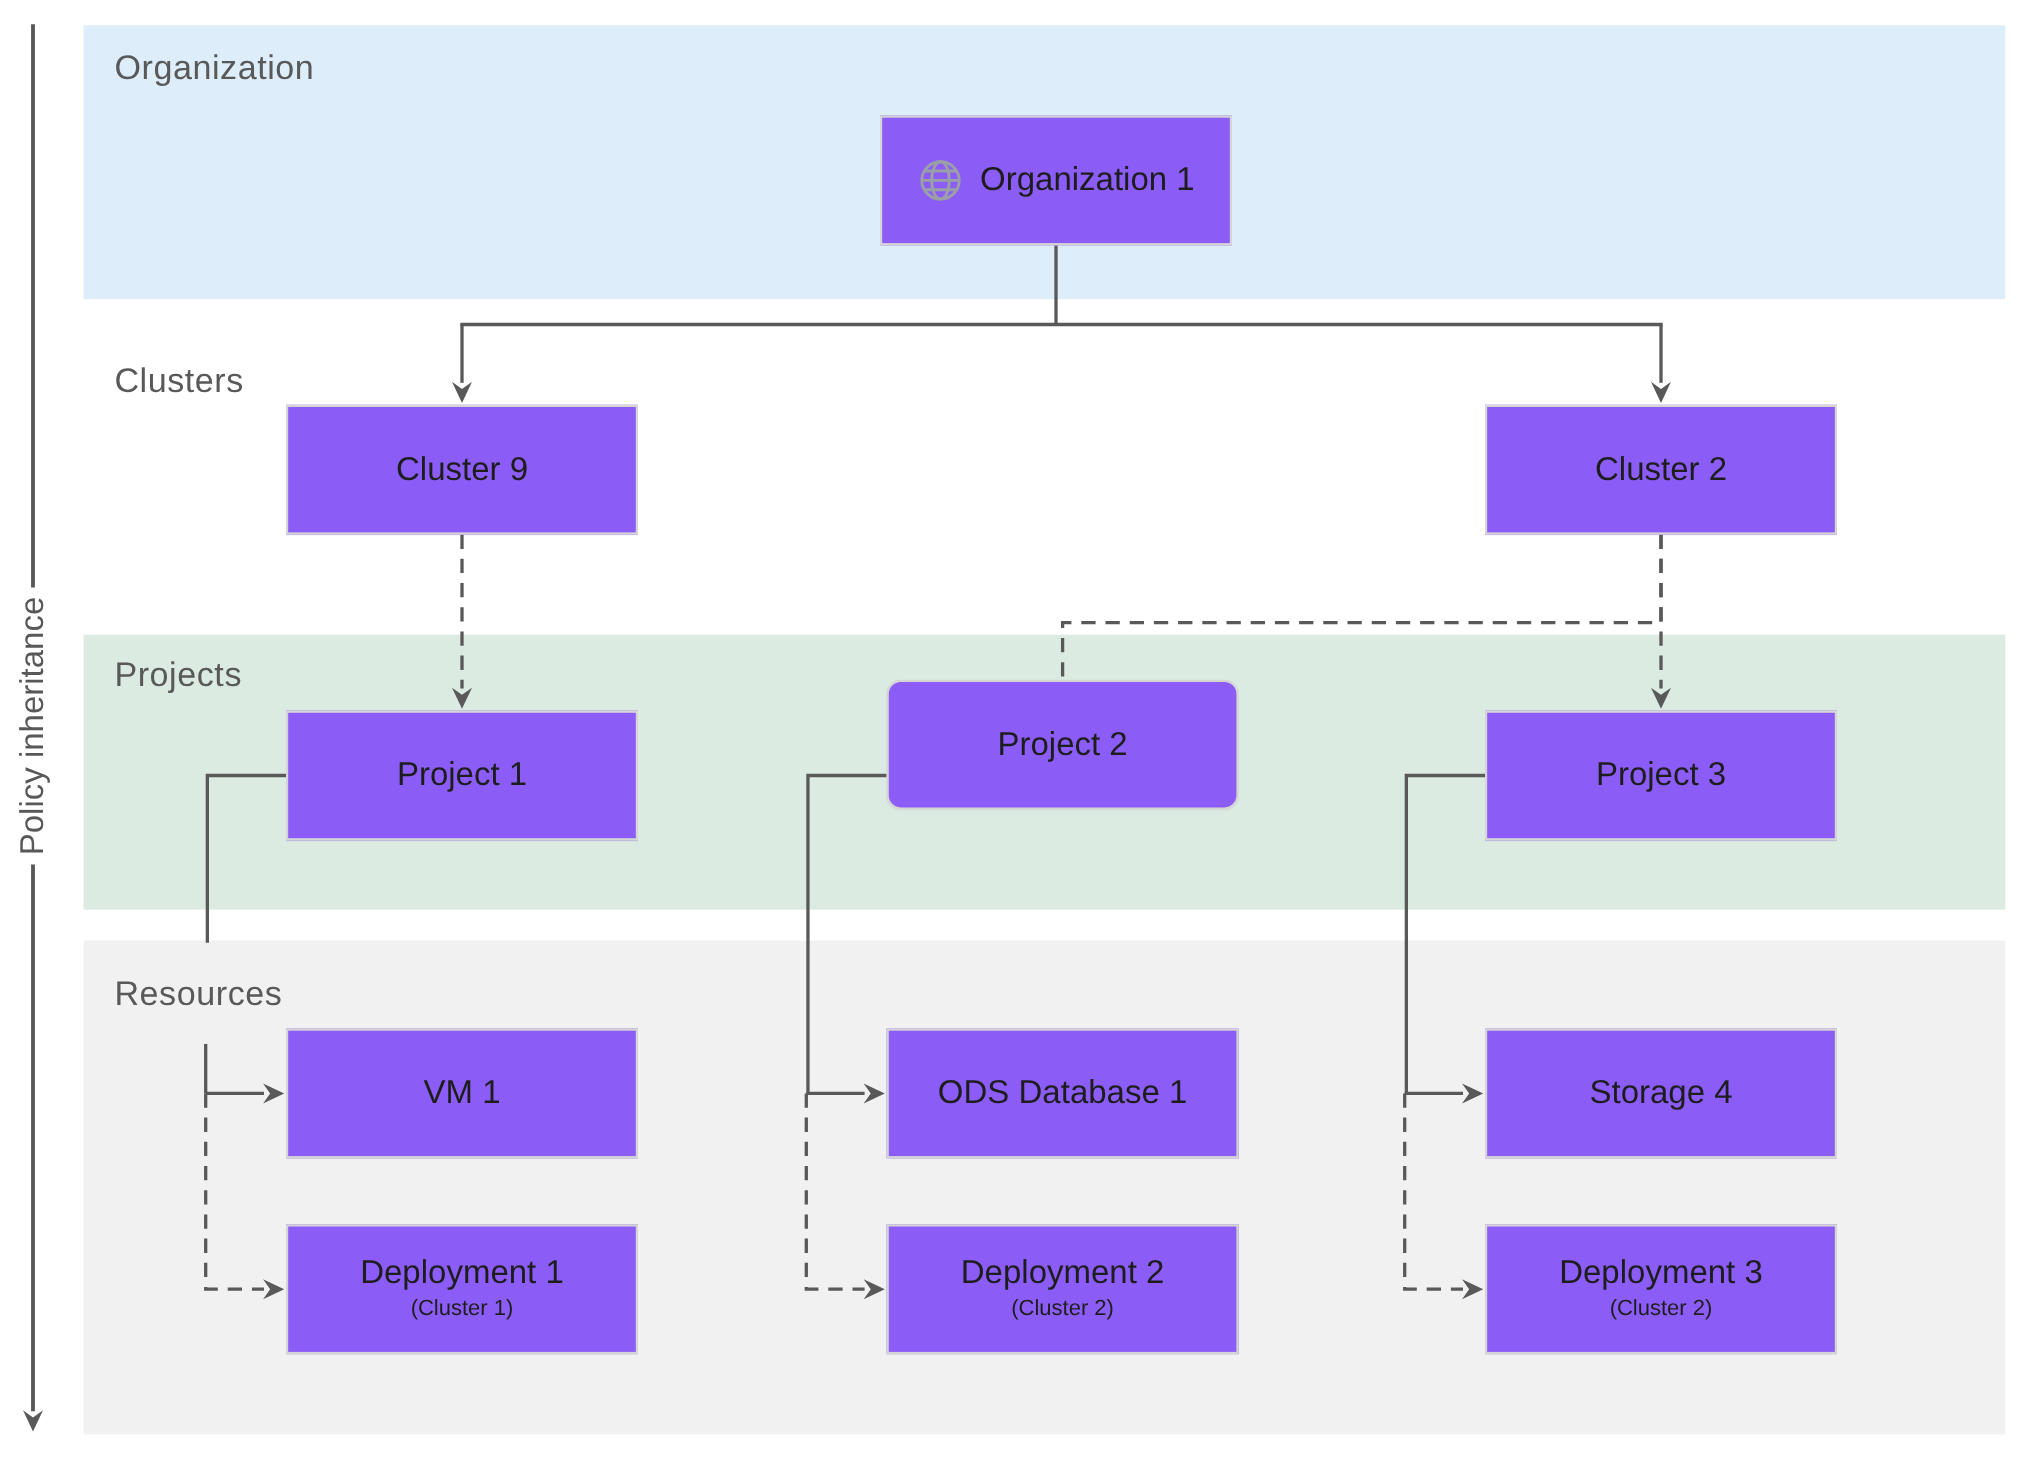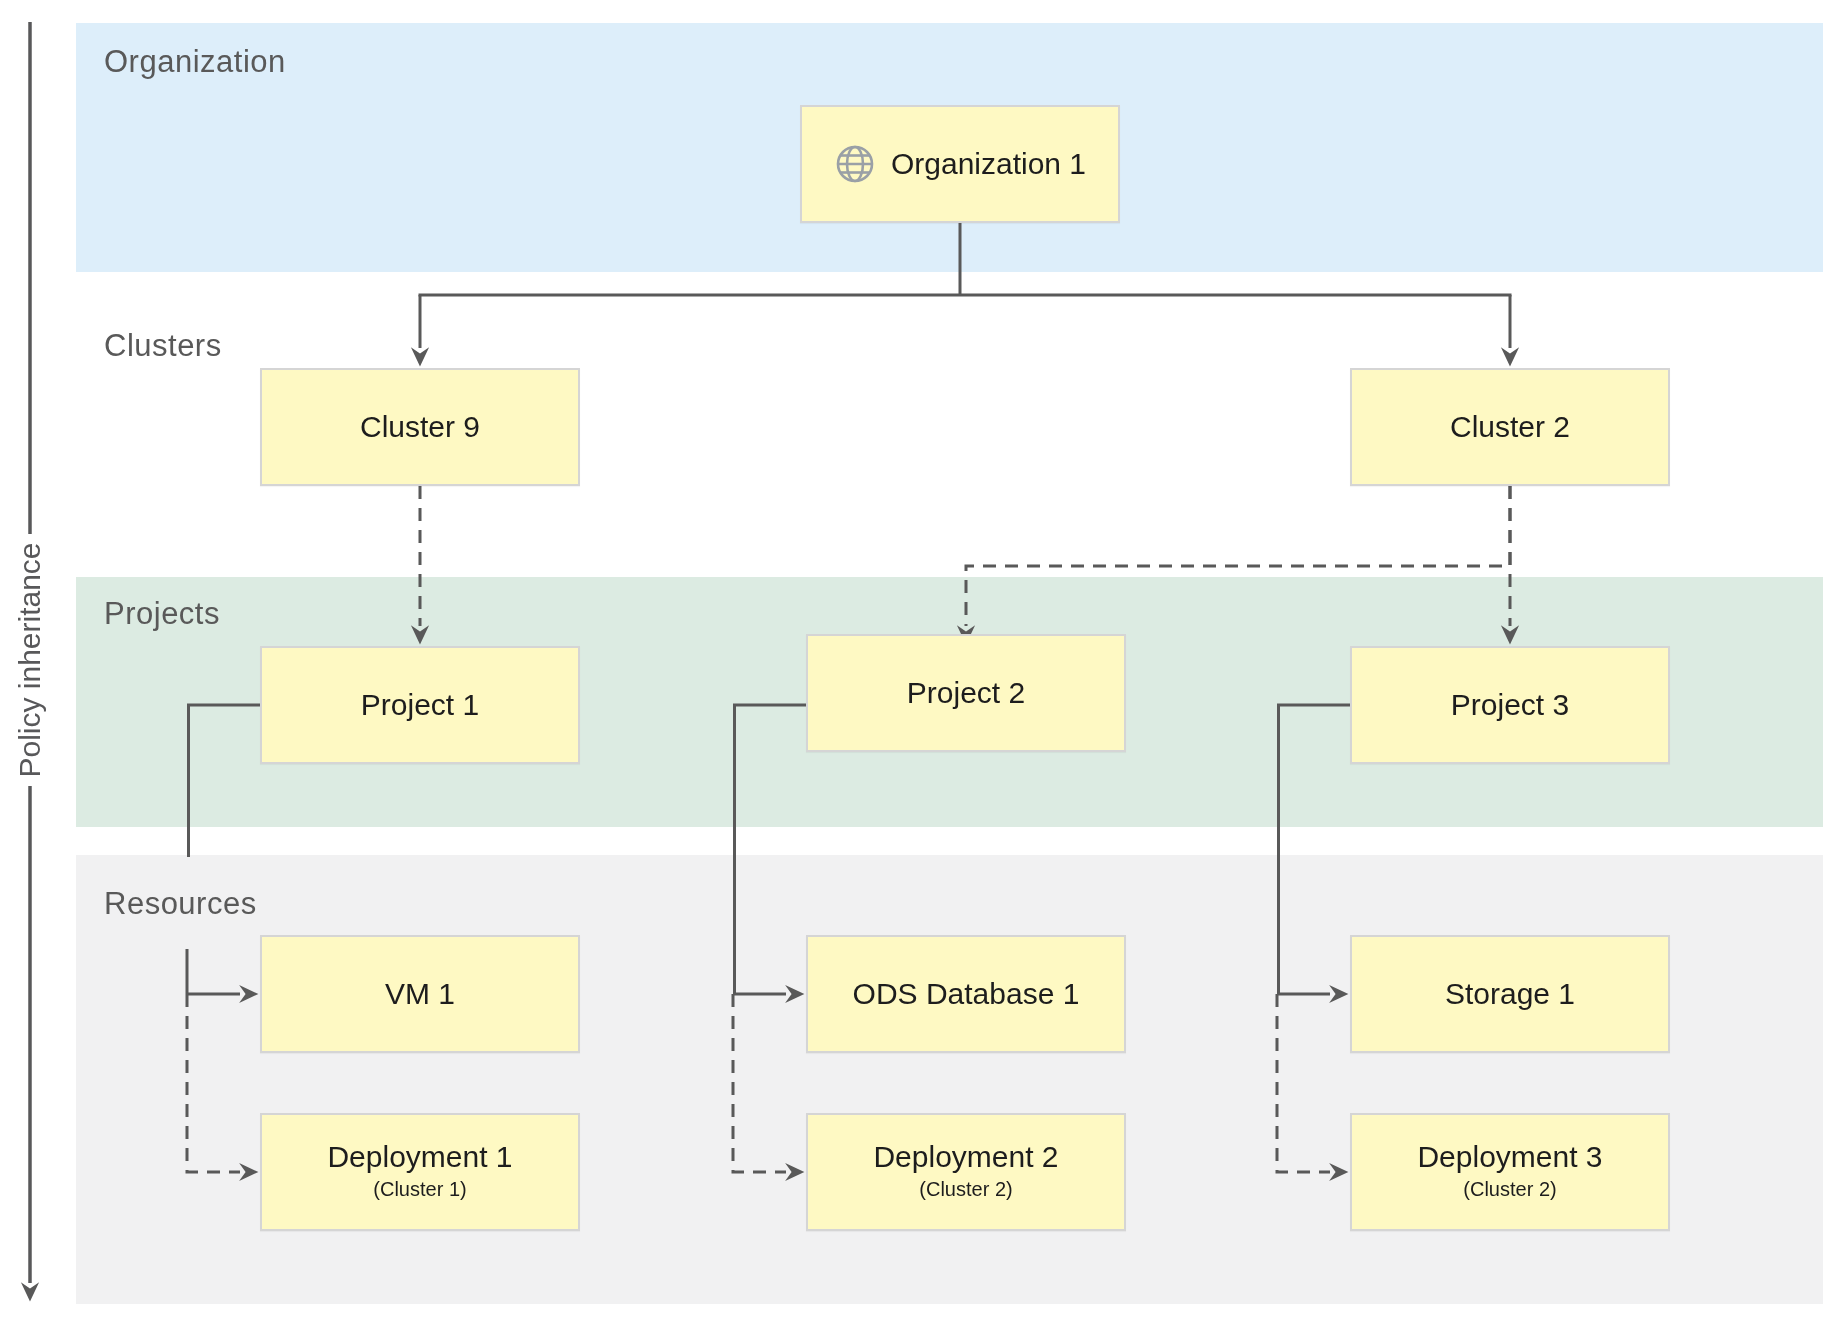--- a/index.html
+++ b/index.html
@@ -1,34 +1,34 @@
 <!DOCTYPE html>
 <html><head>
 <meta charset="utf-8">
 <style>
   html,body{margin:0;padding:0;background:#ffffff;}
   #canvas{position:relative;width:1842px;height:1326px;background:#ffffff;overflow:hidden;
           font-family:"Liberation Sans","DejaVu Sans",sans-serif;}
   .band{position:absolute;left:76px;width:1747px;}
   .band-label{position:absolute;left:104px;font-size:31px;color:#595959;letter-spacing:0.5px;}
   #edges{position:absolute;left:0;top:0;z-index:1;}
-  .node{position:absolute;width:316px;height:114px;background:#fef9c3;border:2px solid #d5d5d5;
+  .node{position:absolute;width:316px;height:114px;background:#8b5cf6;border:2px solid #d5d5d5;
         z-index:2;display:flex;align-items:center;justify-content:center;box-shadow:0 1px 1px rgba(0,0,0,0.04);}
   .node-label{font-size:30px;color:#1d1d1d;text-align:center;line-height:34px;}
   .node-sub{display:block;font-size:20px;color:#1d1d1d;line-height:30px;}
   .org-inner{display:flex;align-items:center;gap:15px;}
   .globe{width:42px;height:42px;flex:0 0 auto;}
   .axis-label{position:absolute;left:30px;top:660px;transform:translate(-50%,-50%) rotate(-90deg);
               transform-origin:center;font-size:30px;color:#58585a;white-space:nowrap;}
   
   #node-organization{left:800px;top:105px;}
   #node-cluster1{left:260px;top:368px;}
   #node-cluster2{left:1350px;top:368px;}
   #node-project1{left:260px;top:646px;}
-  #node-project2{left:806px;top:634px;}
+  #node-project2{left:806px;top:618px;border-radius:13px;}
   #node-project3{left:1350px;top:646px;}
   #node-vm1{left:260px;top:935px;}
   #node-ods1{left:806px;top:935px;}
   #node-storage1{left:1350px;top:935px;}
   #node-dep1{left:260px;top:1113px;}
   #node-dep2{left:806px;top:1113px;}
   #node-dep3{left:1350px;top:1113px;align-items:center;}
   #band-organization{top:23px;height:249px;}
   #band-projects{top:577px;height:250px;}
   #band-resources{top:855px;height:449px;}
@@ -122,21 +122,21 @@
     <span class="node-label">Project 3</span>
   </div>
 
   <div class="node" id="node-vm1">
     <span class="node-label">VM 1</span>
   </div>
   <div class="node" id="node-ods1">
     <span class="node-label">ODS Database 1</span>
   </div>
   <div class="node" id="node-storage1">
-    <span class="node-label">Storage 1</span>
+    <span class="node-label">Storage 4</span>
   </div>
 
   <div class="node" id="node-dep1">
     <span class="node-label">
       <span>Deployment 1</span>
       <span class="node-sub">(Cluster 1)</span>
     </span>
   </div>
   <div class="node" id="node-dep2">
     <span class="node-label">

